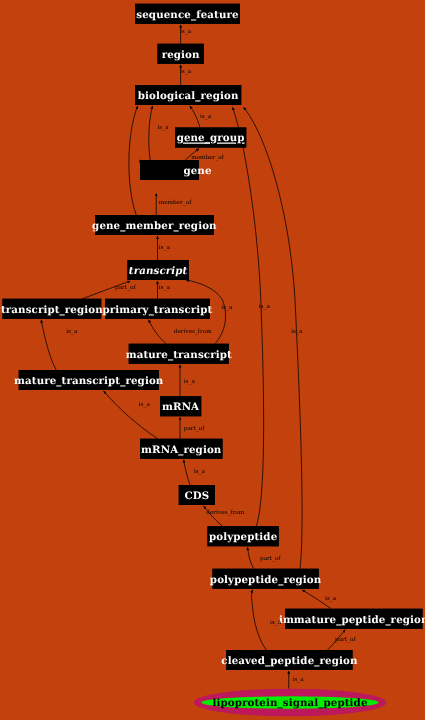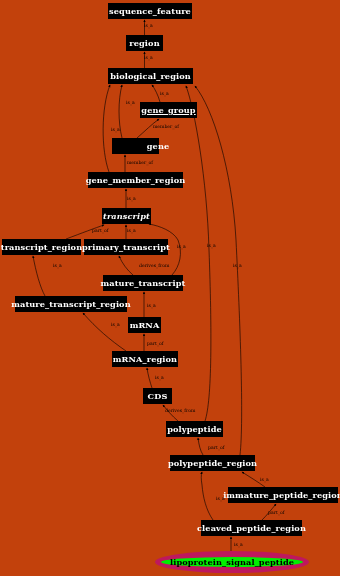--- a/index.html
+++ b/index.html
@@ -50,34 +50,34 @@
         <path d="M213,520 C206,510 203,497 202,485 C201,479 201,475 202,472" fill="none" stroke="#000000" stroke-width="0.6" marker-end="url(#arrow)"></path>
         <path d="M262,520 C267,515 271,510 276,504" fill="none" stroke="#000000" stroke-width="0.6" marker-end="url(#arrow)"></path>
         <path d="M231,551 L231,537" fill="none" stroke="#000000" stroke-width="0.6" marker-end="url(#arrow)"></path>
       </g>
   </svg>
   <div id="node-layer">
       <div class="node" style="left: 108px; top: 3px; width: 84px; height: 16px;">sequence_feature</div>
       <div class="node" style="left: 126px; top: 35px; width: 37px; height: 16px;">region</div>
       <div class="node" style="left: 108px; top: 68px; width: 85px; height: 16px;">biological_region</div>
       <div class="node" style="left: 140px; top: 102px; width: 57px; height: 16px; text-decoration: underline;">gene_group</div>
-      <div class="node" style="left: 112px; top: 138px; width: 30px; height: 16px; padding-left: 45px;">gene</div>
-      <div class="node" style="left: 88px; top: 172px; width: 95px; height: 16px;">gene_member_region</div>
+      <div class="node" style="left: 112px; top: 128px; width: 30px; height: 16px; padding-left: 45px;">gene</div>
+      <div class="node" style="left: 76px; top: 172px; width: 95px; height: 16px;">gene_member_region</div>
       <div class="node" style="left: 102px; top: 208px; width: 49px; height: 16px; font-style: italic;">transcript</div>
       <div class="node" style="left: 2px; top: 239px; width: 79px; height: 16px;">transcript_region</div>
       <div class="node" style="left: 84px; top: 239px; width: 84px; height: 16px;">primary_transcript</div>
       <div class="node" style="left: 103px; top: 275px; width: 80px; height: 16px;">mature_transcript</div>
       <div class="node" style="left: 15px; top: 296px; width: 112px; height: 16px;">mature_transcript_region</div>
       <div class="node" style="left: 128px; top: 317px; width: 33px; height: 16px;">mRNA</div>
       <div class="node" style="left: 112px; top: 351px; width: 66px; height: 16px;">mRNA_region</div>
       <div class="node" style="left: 143px; top: 388px; width: 29px; height: 16px;">CDS</div>
       <div class="node" style="left: 166px; top: 421px; width: 57px; height: 16px;">polypeptide</div>
       <div class="node" style="left: 170px; top: 455px; width: 85px; height: 16px;">polypeptide_region</div>
       <div class="node" style="left: 228px; top: 487px; width: 110px; height: 16px;">immature_peptide_region</div>
-      <div class="node" style="left: 181px; top: 520px; width: 101px; height: 16px; margin-left: 20px;">cleaved_peptide_region</div>
+      <div class="node" style="left: 181px; top: 520px; width: 101px; height: 16px;">cleaved_peptide_region</div>
       <div class="node highlight" style="left: 155px; top: 551px; width: 154px; height: 22px;">lipoprotein_signal_peptide</div>
     </div>
   <div id="label-layer">
       <span class="elabel" style="left: 144px; top: 24px;">is_a</span>
       <span class="elabel" style="left: 144px; top: 56px;">is_a</span>
       <span class="elabel" style="left: 160px; top: 92px;">is_a</span>
       <span class="elabel" style="left: 126px; top: 101px;">is_a</span>
       <span class="elabel" style="left: 153px; top: 125px;">member_of</span>
       <span class="elabel" style="left: 127px; top: 161px;">member_of</span>
       <span class="elabel" style="left: 111px; top: 128px;">is_a</span>

